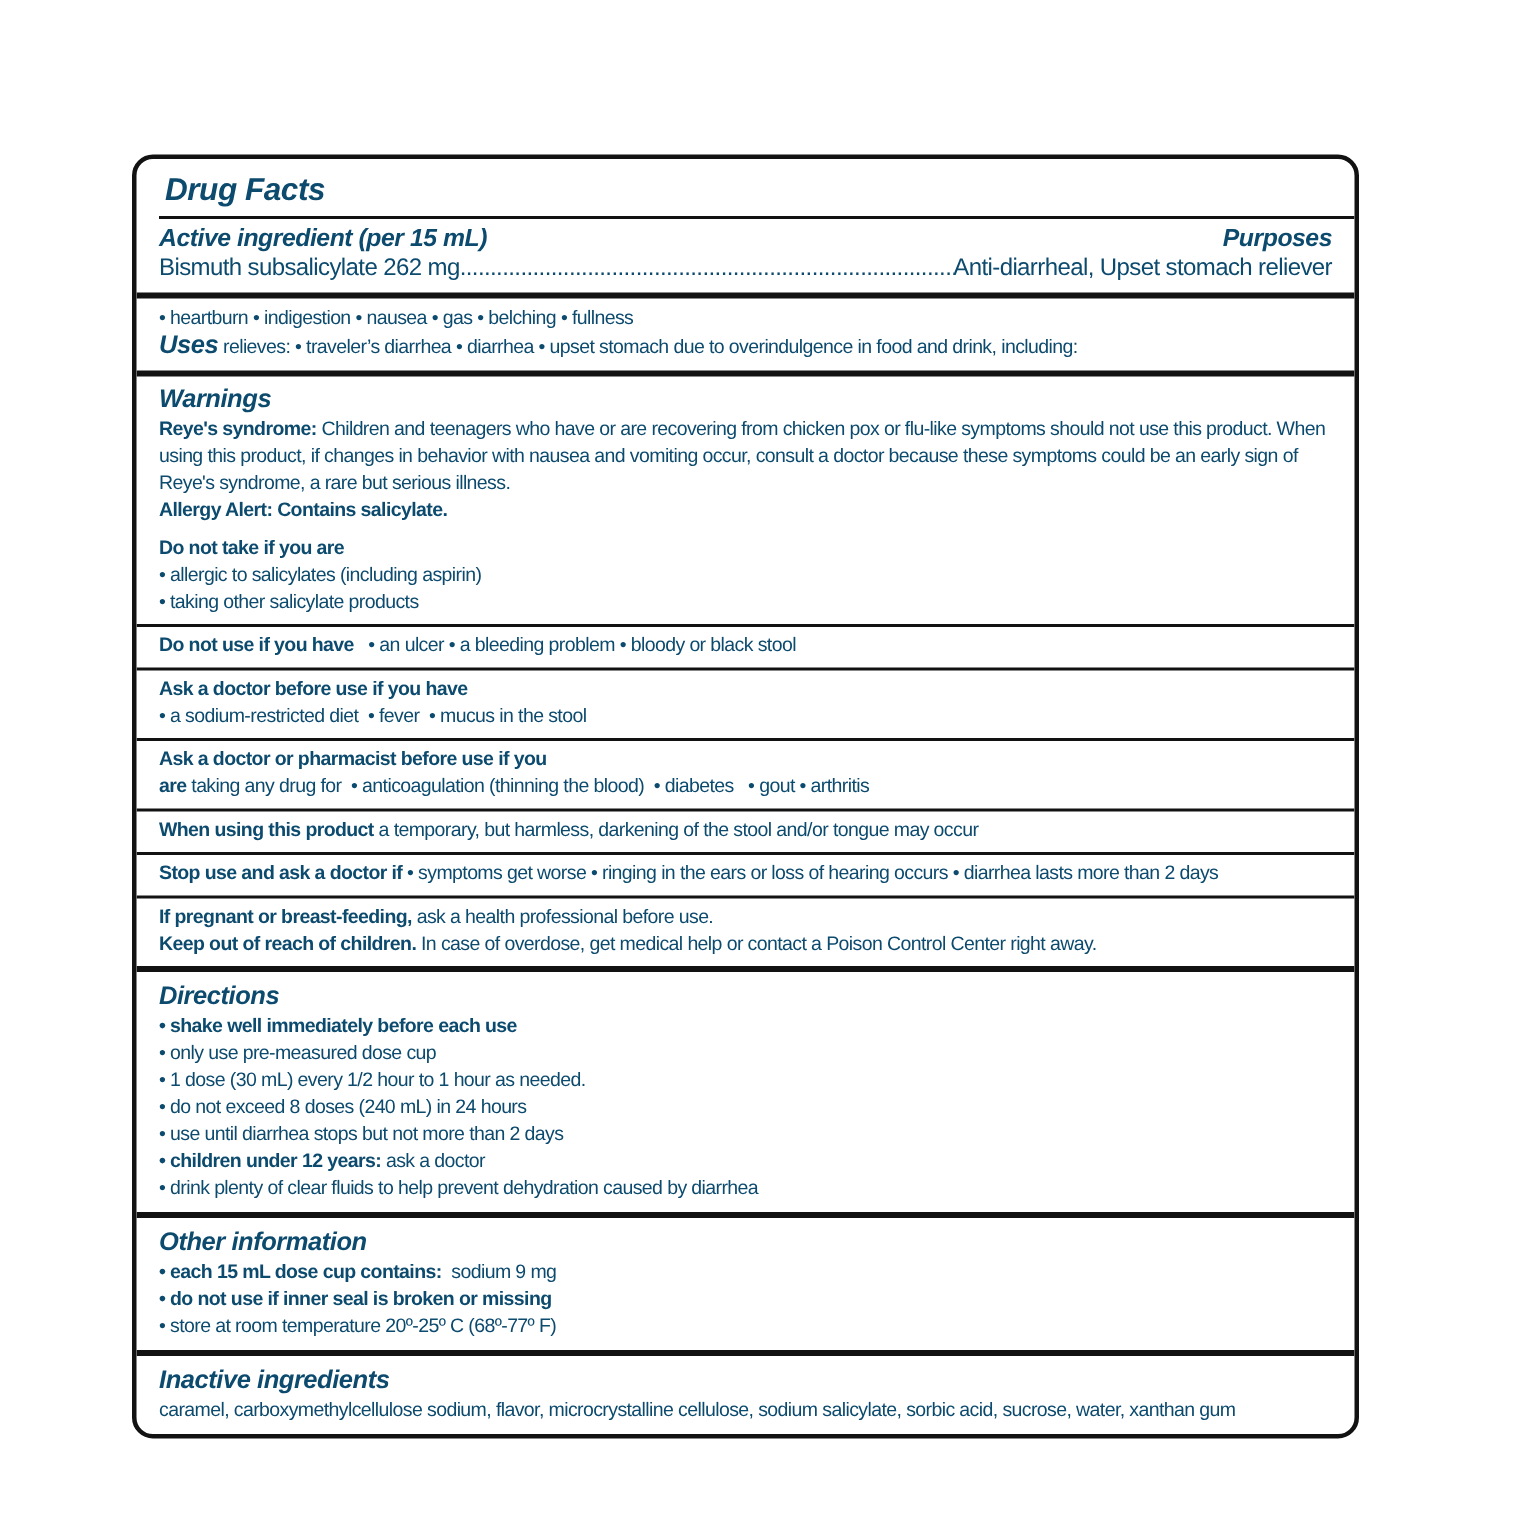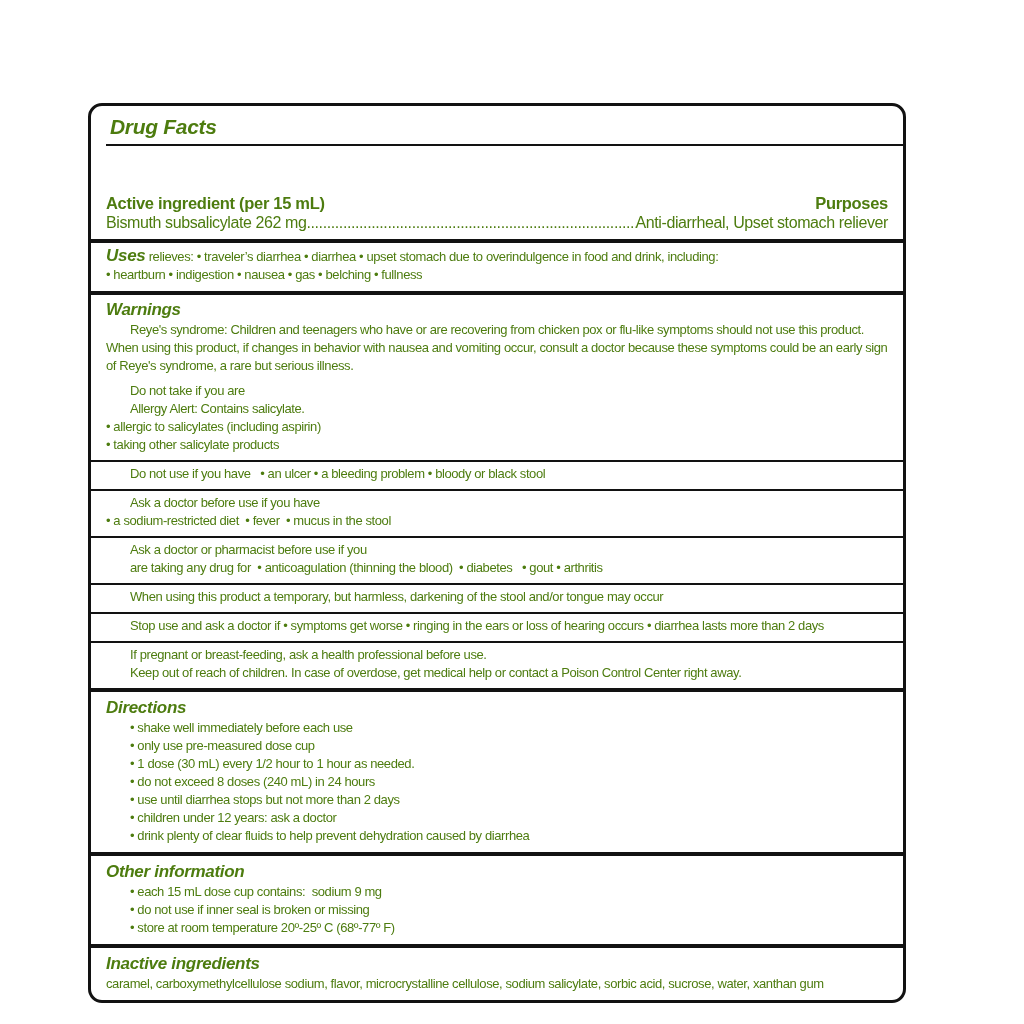--- a/index.html
+++ b/index.html
@@ -4,49 +4,48 @@
 <style>
   html, body {
     margin: 0; padding: 0;
     width: 1024px; height: 1024px;
     background: #ffffff;
   }
   .page {
     position: relative;
     width: 1024px; height: 1024px;
     font-family: "Liberation Sans", "DejaVu Sans", sans-serif;
-    color: #4d7c0f;
+    color: #0c4a6e;
     background: #ffffff;
   }
   .label {
     position: absolute;
     left: 88px; top: 103px;
     width: 818px;
     min-height: 822px;
     box-sizing: border-box;
     border: 3px solid #121212;
     border-radius: 14px;
     background: #fff;
     overflow: hidden;
   }
   p { margin: 0; }
-  .b { font-weight: 400; margin-left: 24px; }
+  .b { font-weight: 700; }
 
   .title {
     font-style: italic; font-weight: 700;
     font-size: 21px; letter-spacing: -0.3px;
     padding: 9px 15px 5px 19px;
   }
   .title-rule { border-top: 2px solid #121212; margin-left: 15px; }
 
   .ai-head {
     display: flex; justify-content: space-between; align-items: flex-start;
-    font-weight: 700; font-size: 16.5px; letter-spacing: -0.3px;
+    font-style: italic; font-weight: 700; font-size: 16.5px; letter-spacing: -0.3px;
     padding: 4px 15px 1px;
-    margin-top: 44px;
   }
   .ai-row {
     display: flex; align-items: baseline;
     font-size: 16px; letter-spacing: -0.4px; line-height: 18px;
     padding: 0 15px 7px;
   }
   .dotfill { flex: 1; overflow: hidden; white-space: nowrap; }
   .dotfill::after {
     content: "..........................................................................................................................................................................................................................................";
   }
@@ -84,31 +83,31 @@
     </div>
     <div class="ai-row">
       <span>Bismuth subsalicylate 262 mg</span>
       <span class="dotfill"></span>
       <span>Anti-diarrheal, Upset stomach reliever</span>
     </div>
 
     <div class="bar"></div>
 
     <div class="sec">
+      <p>• heartburn • indigestion • nausea • gas • belching • fullness</p>
       <p><span class="ish">Uses</span> <span>relieves: • traveler’s diarrhea • diarrhea • upset stomach due to overindulgence in food and drink, including:</span></p>
-      <p>• heartburn • indigestion • nausea • gas • belching • fullness</p>
     </div>
 
     <div class="bar"></div>
 
     <div class="wsub">
       <div class="sec-head">Warnings</div>
       <p><span class="b">Reye's syndrome:</span><span> Children and teenagers who have or are recovering from chicken pox or flu-like symptoms should not use this product. When using this product, if changes in behavior with nausea and vomiting occur, consult a doctor because these symptoms could be an early sign of Reye's syndrome, a rare but serious illness.</span></p>
+      <p class="b">Allergy Alert: Contains salicylate.</p>
       <p class="b gap-above">Do not take if you are</p>
-      <p class="b">Allergy Alert: Contains salicylate.</p>
       <p>• allergic to salicylates (including aspirin)</p>
       <p>• taking other salicylate products</p>
     </div>
 
     <div class="thin"></div>
     <div class="wsub">
       <p><span class="b">Do not use if you have</span><span> &nbsp; • an ulcer • a bleeding problem • bloody or black stool</span></p>
     </div>
 
     <div class="thin"></div>

